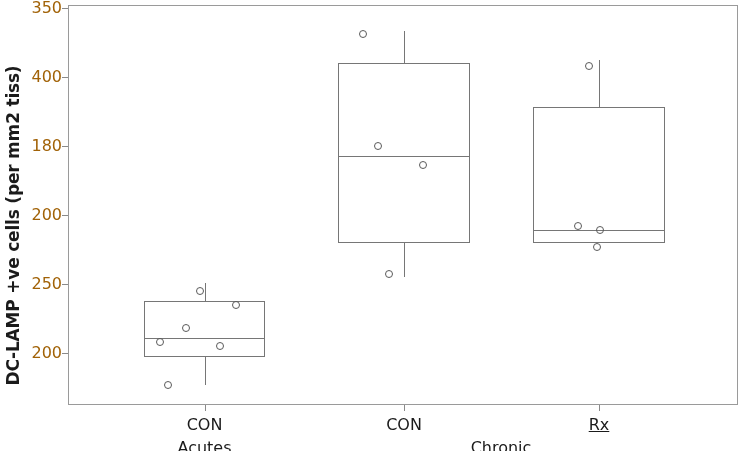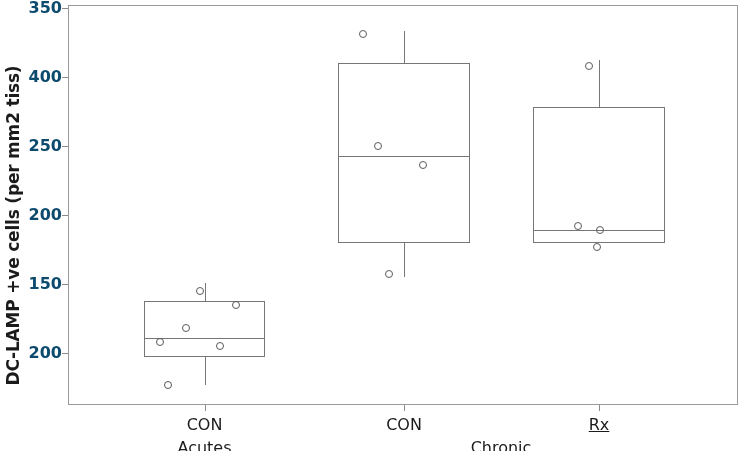--- a/index.html
+++ b/index.html
@@ -32,22 +32,22 @@
     color: #1b1b1b;
     letter-spacing: -0.2px;
     white-space: nowrap;
   }
   .ytick-label {
     position: absolute;
     right: 0;
     width: 40px;
     text-align: right;
     font-size: 16px;
-    font-weight: bold;
-    color: #0c4a6e;
+    font-weight: normal;
+    color: #a16207;
     transform: translateY(-50%);
     line-height: 1;
   }
   .ytick-mark {
     position: absolute;
     width: 6px;
     height: 1px;
     background: #8a8a8a;
   }
   .xtick-mark {
@@ -107,23 +107,23 @@
 </style>
 </head>
 <body>
 
 <div id="figure">
 
   <div id="ylabel">DC-LAMP +ve cells (per mm2 tiss)</div>
 
   <div id="ytick-labels">
       <div class="ytick-label" style="top: 353px; left: 20px; width: 42px;">200</div>
-      <div class="ytick-label" style="top: 284px; left: 20px; width: 42px;">150</div>
+      <div class="ytick-label" style="top: 284px; left: 20px; width: 42px;">250</div>
       <div class="ytick-label" style="top: 215px; left: 20px; width: 42px;">200</div>
-      <div class="ytick-label" style="top: 146px; left: 20px; width: 42px;">250</div>
+      <div class="ytick-label" style="top: 146px; left: 20px; width: 42px;">180</div>
       <div class="ytick-label" style="top: 77px; left: 20px; width: 42px;">400</div>
       <div class="ytick-label" style="top: 8px; left: 20px; width: 42px;">350</div>
     </div>
   <div id="ytick-marks">
       <div class="ytick-mark" style="top: 353px; left: 62px;"></div>
       <div class="ytick-mark" style="top: 284px; left: 62px;"></div>
       <div class="ytick-mark" style="top: 215px; left: 62px;"></div>
       <div class="ytick-mark" style="top: 146px; left: 62px;"></div>
       <div class="ytick-mark" style="top: 77px; left: 62px;"></div>
       <div class="ytick-mark" style="top: 8px; left: 62px;"></div>

